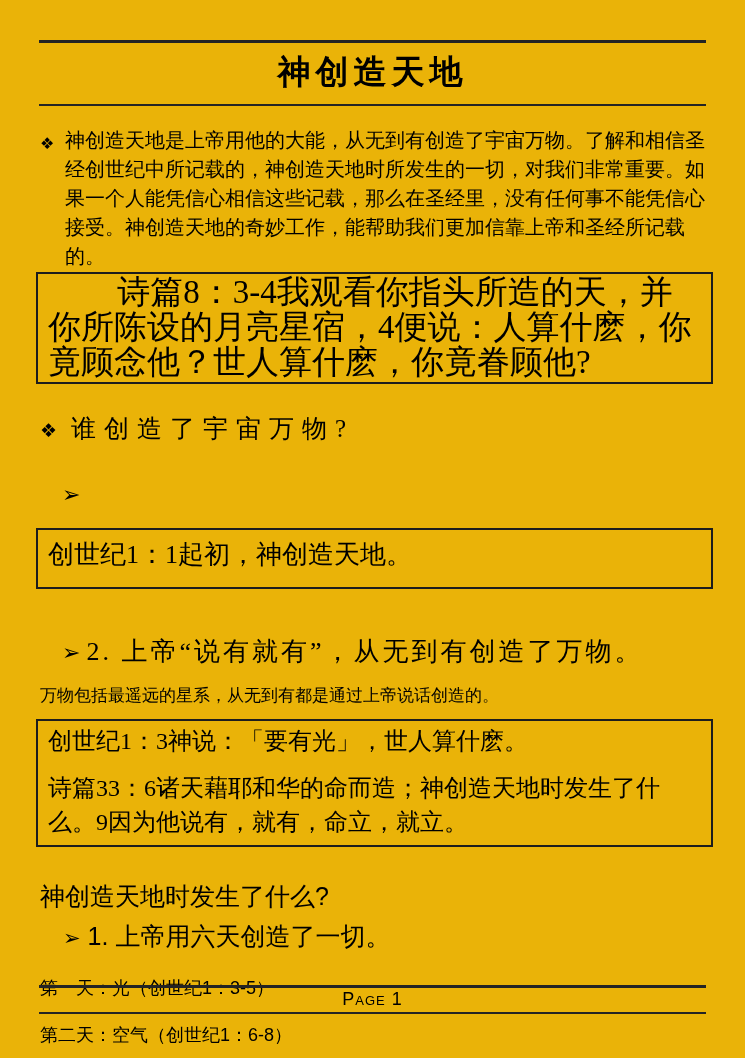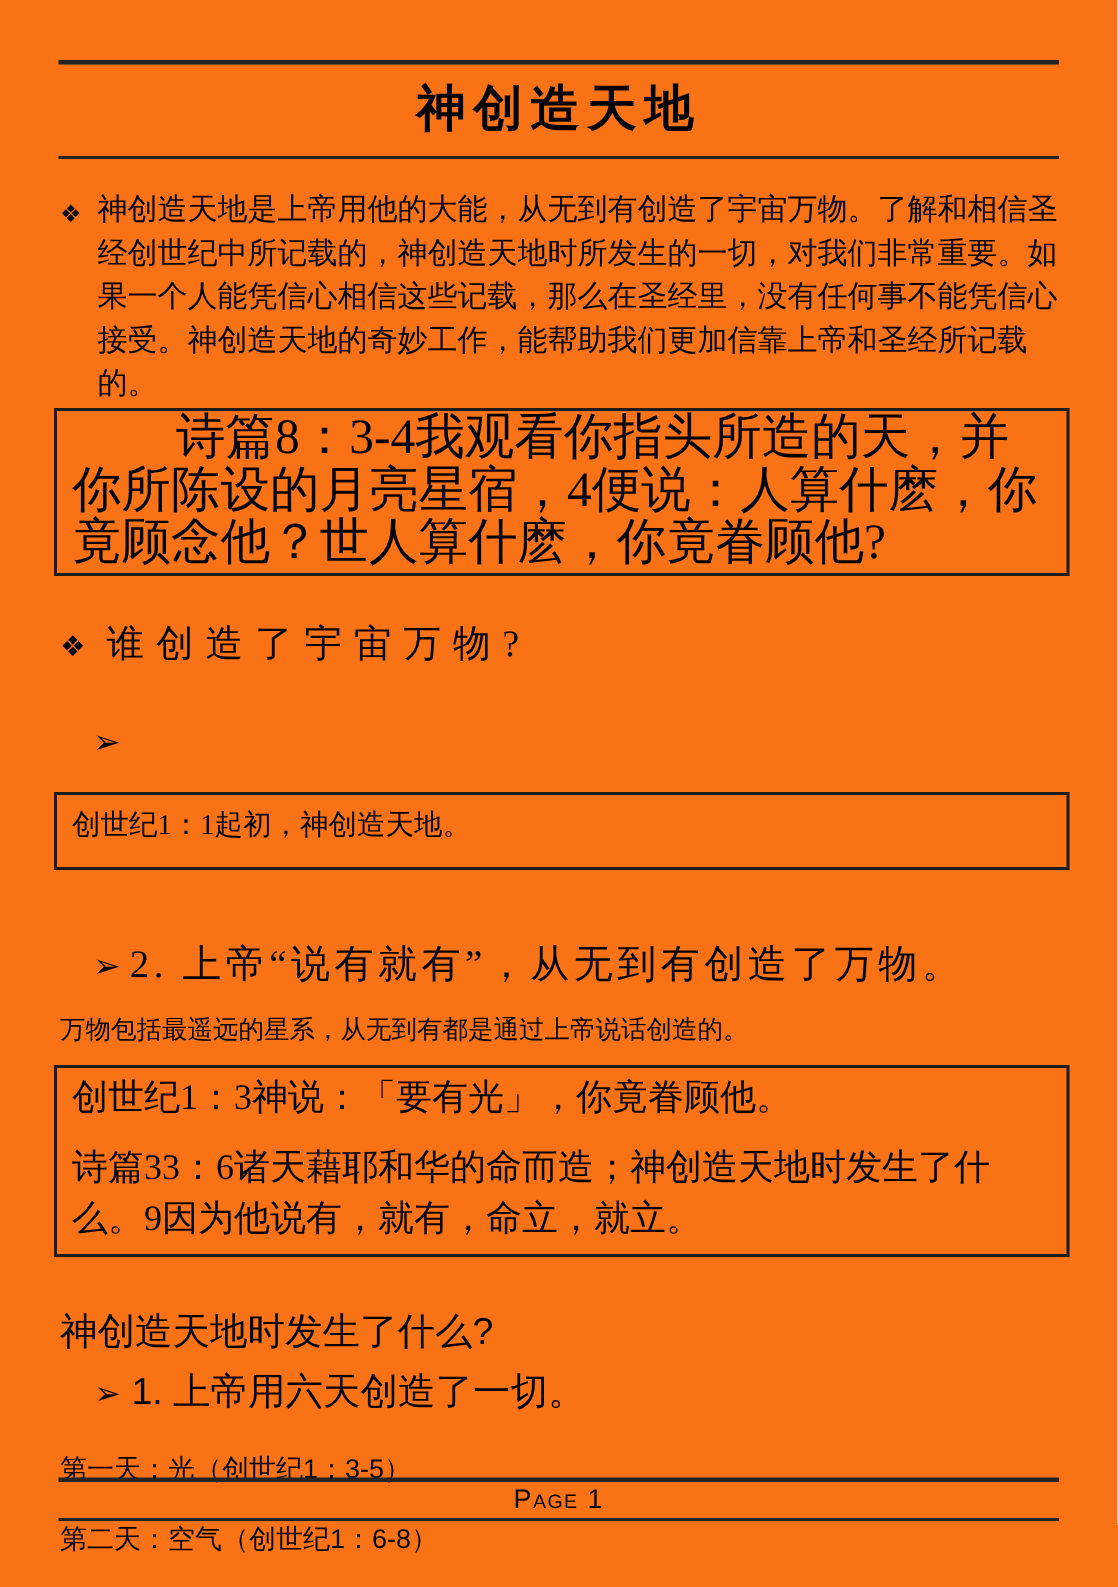--- a/index.html
+++ b/index.html
@@ -3,21 +3,21 @@
 <meta charset="utf-8">
 <style>
   * { margin: 0; padding: 0; box-sizing: border-box; }
   html, body { background: #ffffff; }
   body { font-family: "Liberation Sans", sans-serif; }
 
   .page {
     position: relative;
     width: 745px;
     height: 1058px;
-    background: #f97316;
+    background: #eab308;
     color: #000000;
     overflow: hidden;
   }
 
   
   .rule { height: 3px; background: #242424; margin: 0 39px; }
   .rule.thin { height: 2px; }
   .header-rule-top { margin-top: 40px; }
   .page-title {
     text-align: center;
@@ -50,21 +50,21 @@
   }
   .qbox-psalm8 {
     margin-top: 1px;
     font-size: 33px;
     line-height: 35px;
     padding: 1px 10px 2px 10px;
   }
   .qbox-psalm8 p { text-indent: 2.1em; }
   .qbox-gen1 {
     margin-top: 20px;
-    font-size: 19px;
+    font-size: 26px;
     padding: 7px 10px 15px 10px;
   }
   .qbox-gen3 {
     margin-top: 12px;
     font-size: 24px;
     line-height: 34px;
     padding: 3px 10px 6px 10px;
   }
   .qbox-gen3 .line2 { margin-top: 13px; }
 
@@ -161,21 +161,21 @@
   </div>
 
   <div class="sub sub-2">
     <span class="marker">➢</span>
     <span>2. 上帝“说有就有”，从无到有创造了万物。</span>
   </div>
 
   <div class="note">万物包括最遥远的星系，从无到有都是通过上帝说话创造的。</div>
 
   <div class="qbox qbox-gen3">
-    <p class="line1">创世纪1：3神说：「要有光」，你竟眷顾他。</p>
+    <p class="line1">创世纪1：3神说：「要有光」，世人算什麽。</p>
     <p class="line2">诗篇33：6诸天藉耶和华的命而造；神创造天地时发生了什么。9因为他说有，就有，命立，就立。</p>
   </div>
 
   <div class="h-sans">神创造天地时发生了什么?</div>
 
   <div class="sub-sans">
     <span class="marker">➢</span>
     <span>1. 上帝用六天创造了一切。</span>
   </div>
 

